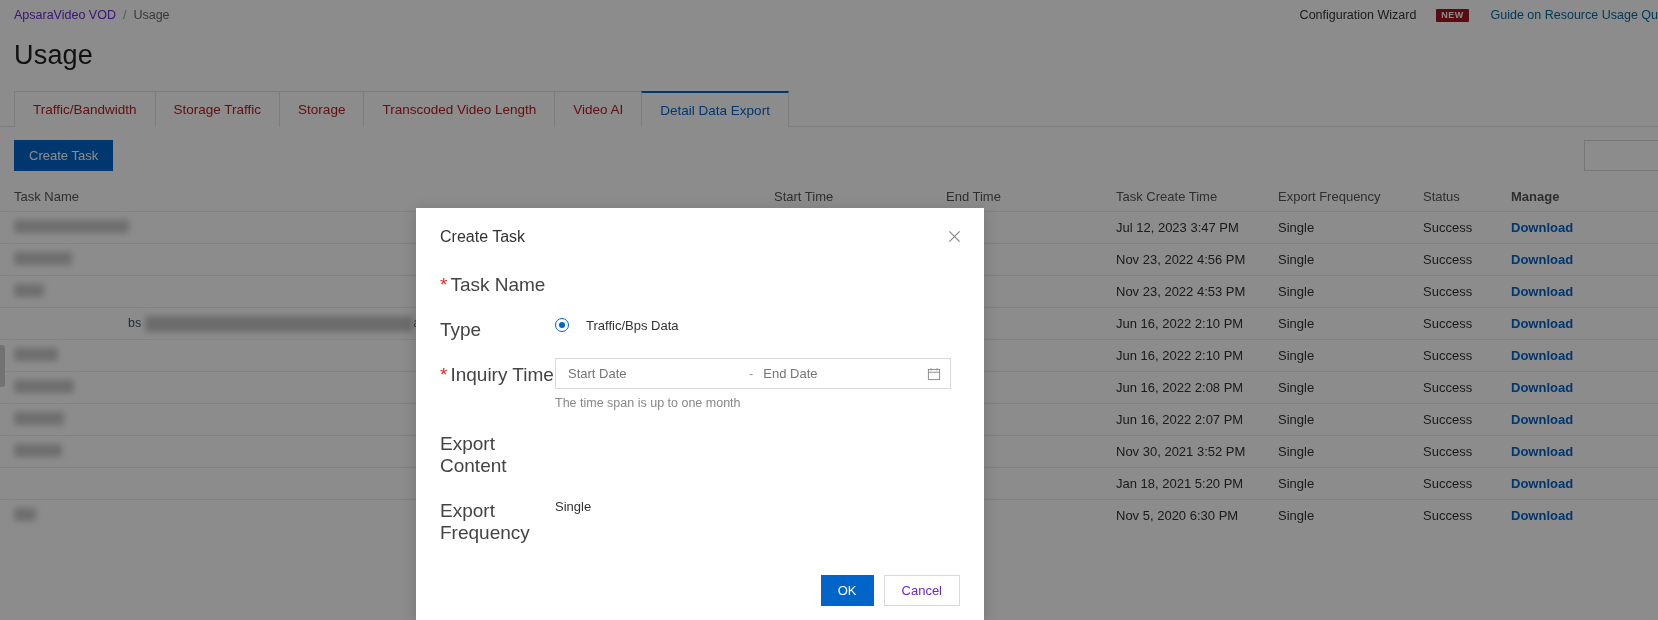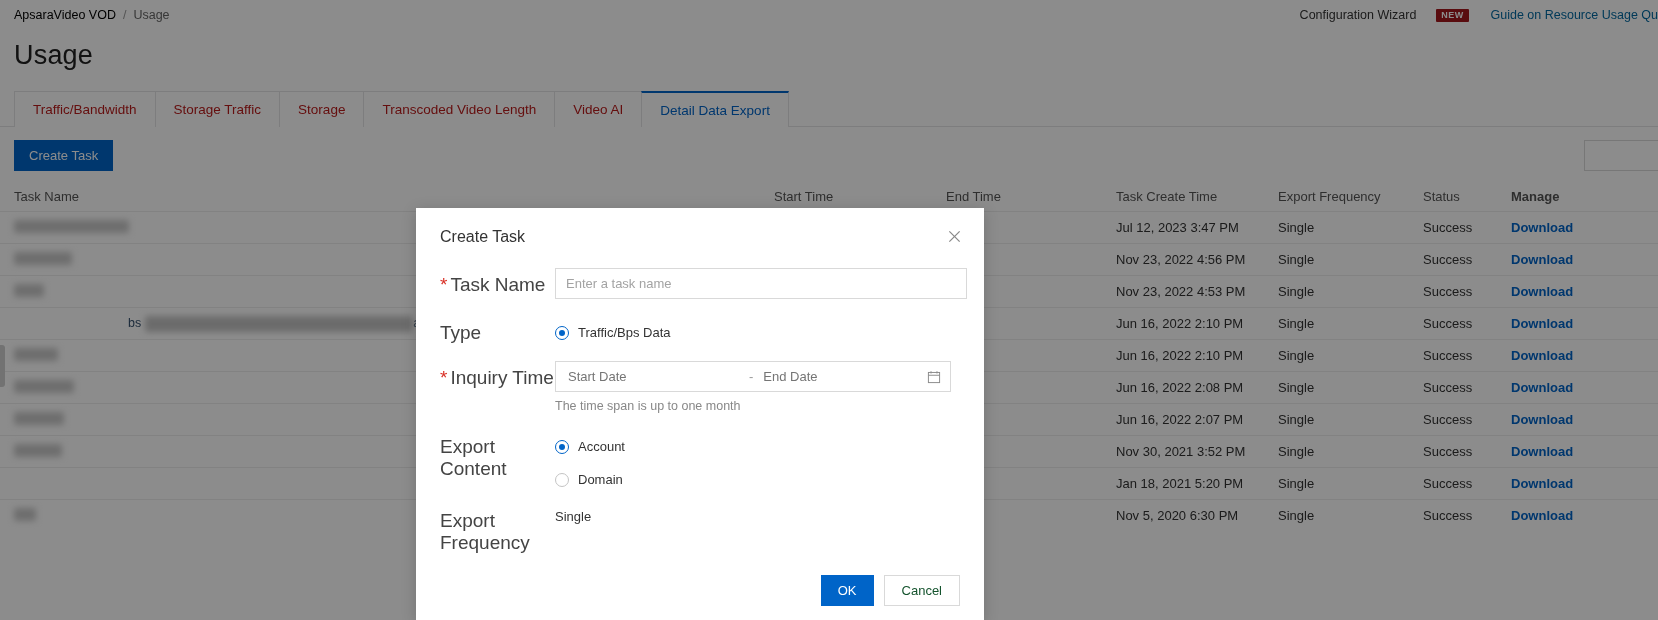--- a/index.html
+++ b/index.html
@@ -29,21 +29,21 @@
   
   .topbar {
     position: relative;
     height: 30px;
     padding: 0 14px;
     display: flex; align-items: center;
   }
   .breadcrumb {
     font-size: 12.5px; color: #333; display: flex; align-items: center; gap: 7px;
   }
-  .breadcrumb .crumb { color: #000000; }
+  .breadcrumb .crumb { color: #6d28d9; }
   .breadcrumb .sep { color: #999; }
   .breadcrumb .crumb.last { color: #666; }
   .topbar-right {
     position: absolute; right: 0; top: 0;
     height: 30px; display: flex; align-items: center; gap: 22px;
     padding-right: 0;
     font-size: 12.5px;
   }
   .cfg-wizard { color: #333; display: flex; align-items: center; gap: 20px; white-space: nowrap;}
   .badge-new {
@@ -202,21 +202,21 @@
   .text-input {
     width: 412px; height: 31px;
     border: 1px solid #d9d9d9;
     padding: 0 10px;
     font-size: 13px; font-family: inherit;
     color: #333; outline: none;
     background: #fff;
   }
   .text-input::placeholder { color: #a3a3a3; }
 
-  .radio-line { display: flex; align-items: flex-end; gap: 9px; height: 24px; }
+  .radio-line { display: flex; align-items: center; gap: 17px; height: 24px; }
   .radio-line + .radio-line { margin-top: 9px; }
   .radio {
     width: 14px; height: 14px; border-radius: 50%;
     border: 1px solid #c4c4c4; background: #fff;
     flex: none; position: relative;
   }
   .radio.checked { border-color: #0064c8; }
   .radio.checked::after {
     content: ""; position: absolute;
     left: 3px; top: 3px; width: 6px; height: 6px;
@@ -250,21 +250,21 @@
     position: absolute; left: 0; right: 0; bottom: 0;
     padding: 0 24px 14px 24px;
     display: flex; justify-content: flex-end; gap: 10px;
   }
   .btn-ok {
     background: #0064c8; color: #fff; border: none;
     font-size: 13px; height: 31px; min-width: 48px; padding: 0 17px;
     font-family: inherit; cursor: pointer;
   }
   .btn-cancel {
-    background: #fff; color: #14532d; border: 1px solid #d9d9d9;
+    background: #fff; color: #6d28d9; border: 1px solid #d9d9d9;
     font-size: 13px; height: 31px; min-width: 72px; padding: 0 17px;
     font-family: inherit; cursor: pointer;
   }
 </style>
 </head>
 <body>
 
 <div id="page">
 
   <div id="page-content">
@@ -421,23 +421,20 @@
           <line x1="13.5" y1="2.5" x2="2.5" y2="13.5"></line>
         </svg>
       </div>
     </div>
 
     <div class="modal-body">
 
       <div class="frow">
         <div class="flabel">
           <span class="req">*</span><span>Task Name</span>
-        </div>
-        <div class="fctl">
-          <input class="text-input" type="text" placeholder="Enter a task name" style="">
         </div>
       </div>
 
       <div class="frow">
         <div class="flabel">Type</div>
         <div class="fctl">
           <div class="radio-line">
             <span class="radio checked"></span>
             <span class="radio-label">Traffic/Bps Data</span>
           </div>
@@ -461,30 +458,20 @@
                 <line x1="11.4" y1="1.4" x2="11.4" y2="4"></line>
               </svg>
             </span>
           </div>
           <div class="hint">The time span is up to one month</div>
         </div>
       </div>
 
       <div class="frow">
         <div class="flabel">Export Content</div>
-        <div class="fctl">
-          <div class="radio-line">
-            <span class="radio checked"></span>
-            <span class="radio-label">Account</span>
-          </div>
-          <div class="radio-line">
-            <span class="radio"></span>
-            <span class="radio-label">Domain</span>
-          </div>
-        </div>
       </div>
 
       <div class="frow">
         <div class="flabel">Export Frequency</div>
         <div class="fctl">
           <div class="static-val">Single</div>
         </div>
       </div>
 
     </div>

